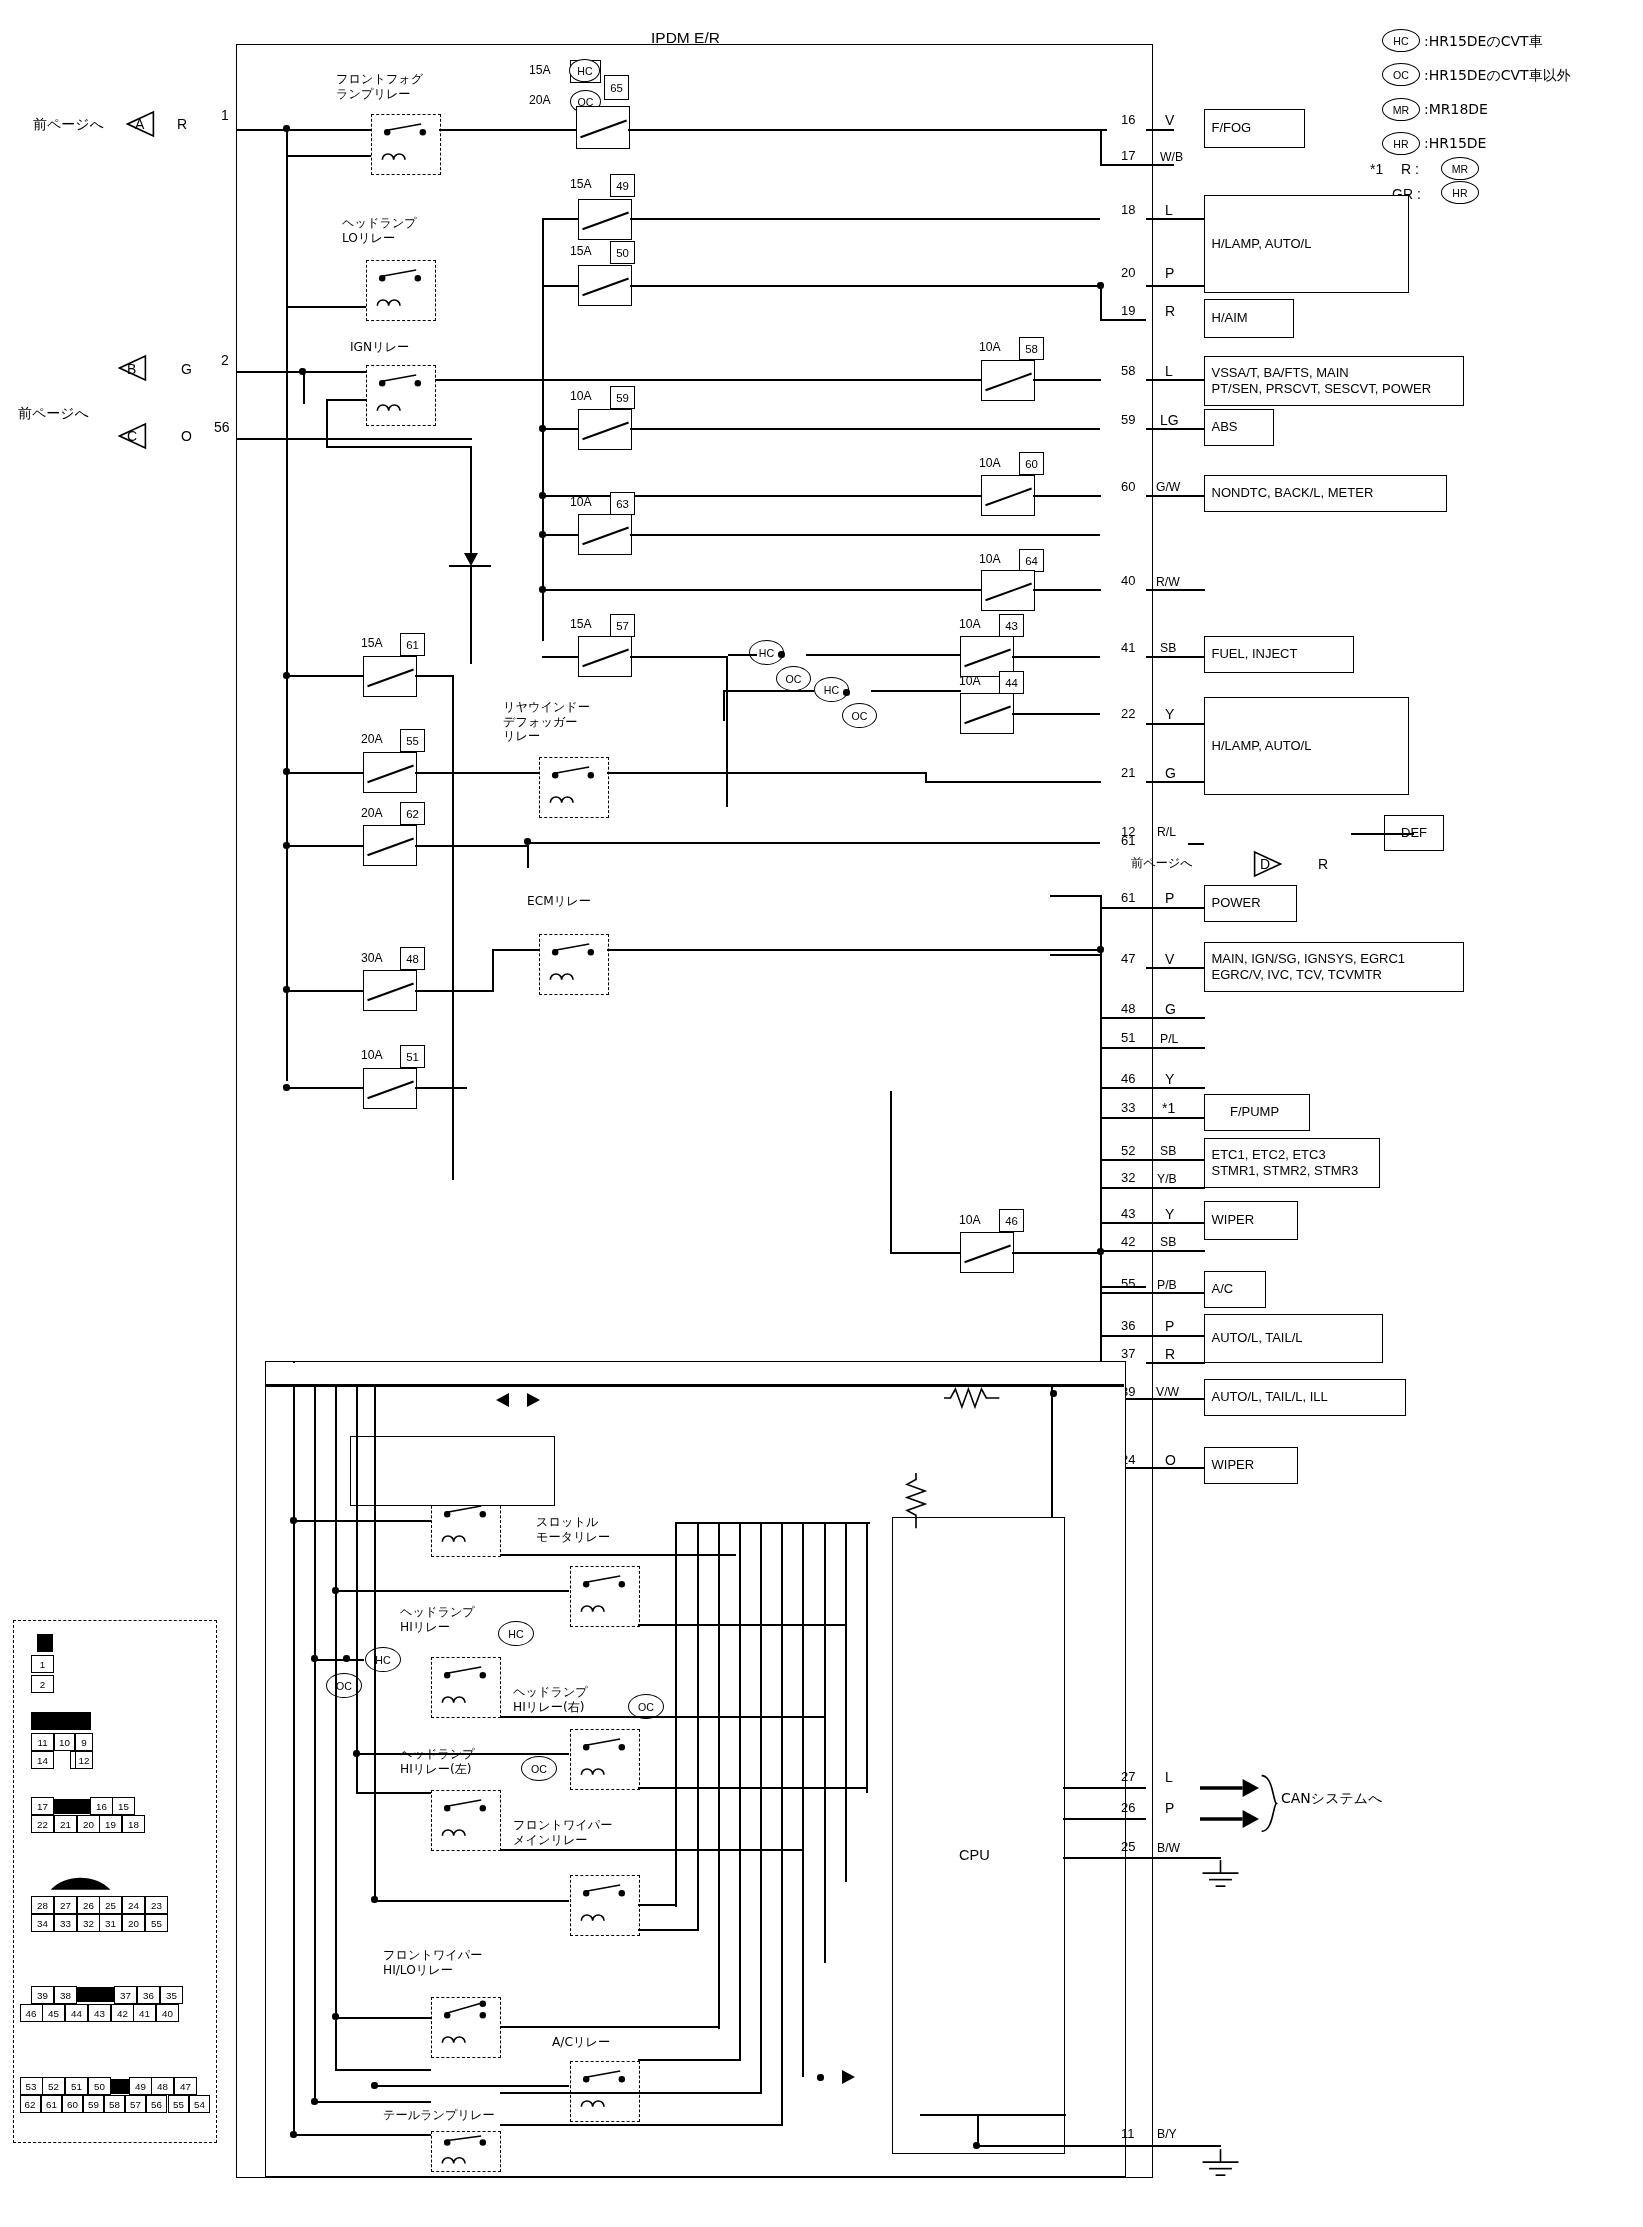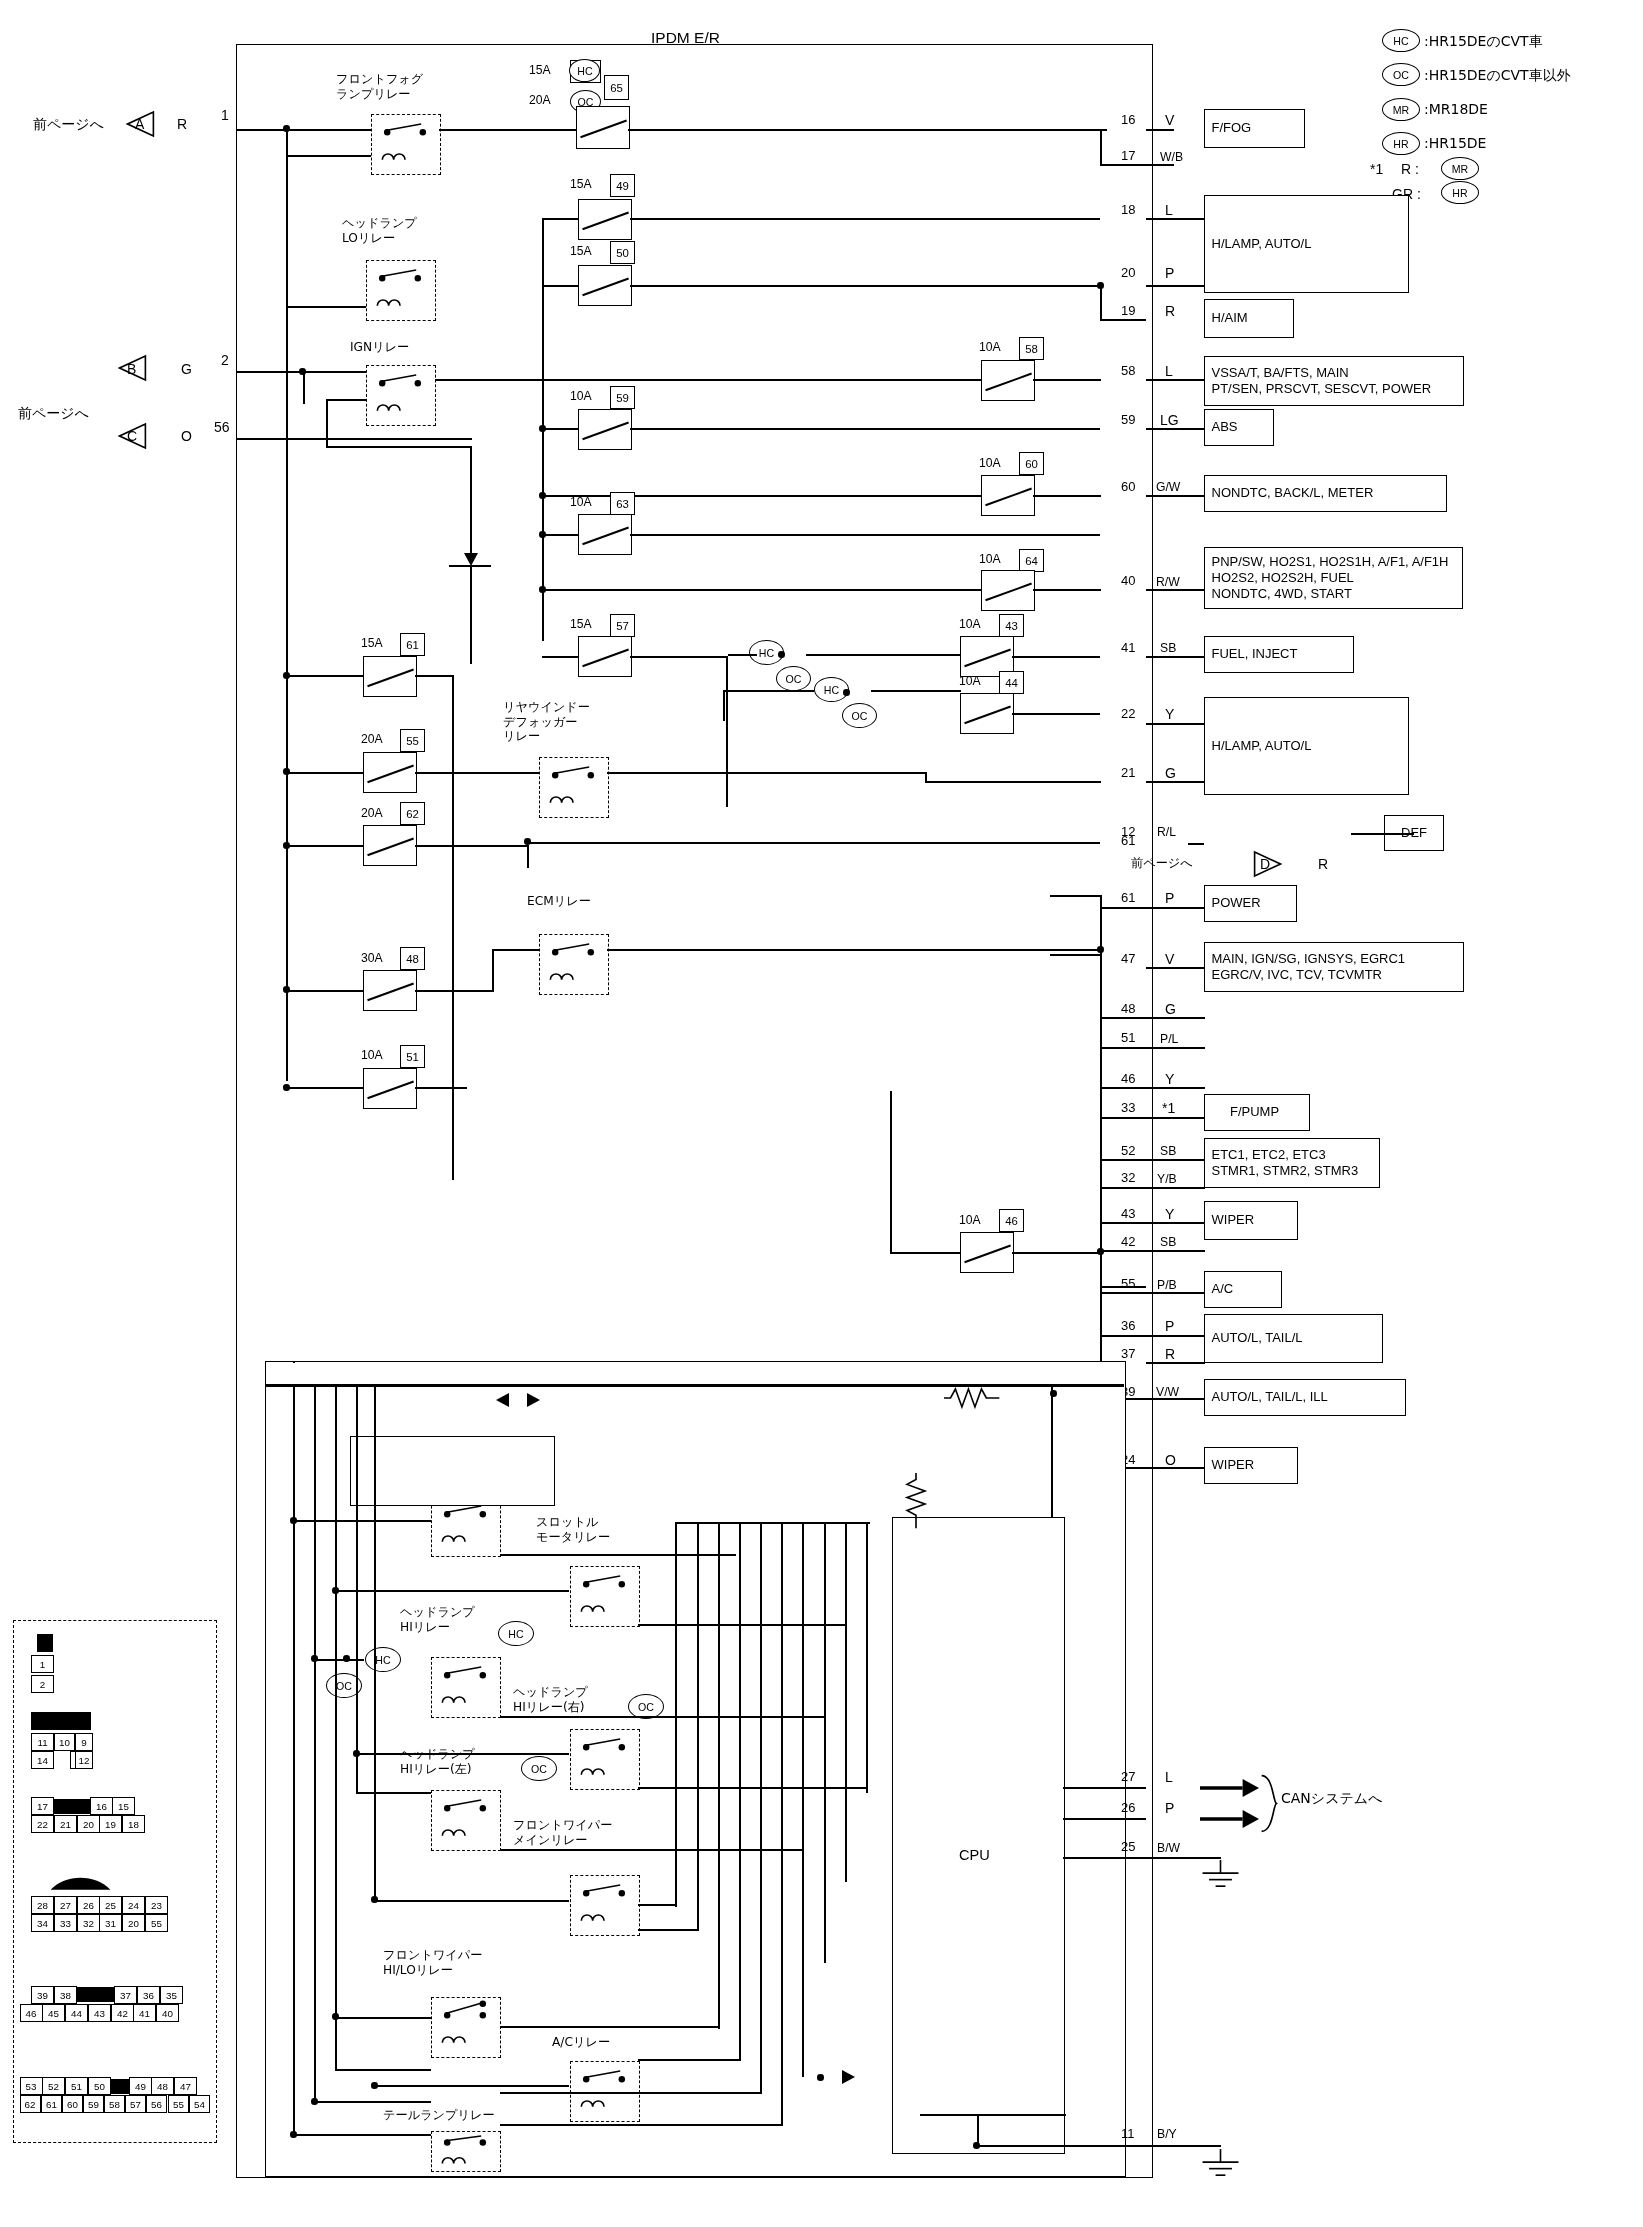--- a/index.html
+++ b/index.html
@@ -338,25 +338,20 @@
     </div>
 
   <div class="pin" style="left:1121px;top:479px;">60</div>
   <div class="t sm" style="left:1156px;top:480px;">G/W</div>
   <div class="lbl" style="left:1204px;top:475px;width:243px;height:37px;">
       <span>NONDTC, BACK/L, METER</span>
     </div>
 
   <div class="pin" style="left:1121px;top:573px;">40</div>
   <div class="t sm" style="left:1156px;top:575px;">R/W</div>
-  <div class="lbl" style="left:1204px;top:547px;width:259px;height:62px;">
-      <span>PNP/SW, HO2S1, HO2S1H, A/F1, A/F1H
-HO2S2, HO2S2H, FUEL
-NONDTC, 4WD, START</span>
-    </div>
 
   <div class="pin" style="left:1121px;top:640px;">41</div>
   <div class="t sm" style="left:1160px;top:641px;">SB</div>
   <div class="lbl" style="left:1204px;top:636px;width:150px;height:37px;">
       <span>FUEL, INJECT</span>
     </div>
 
   <div class="pin" style="left:1121px;top:706px;">22</div>
   <div class="t" style="left:1165px;top:706px;">Y</div>
   <div class="pin" style="left:1121px;top:765px;">21</div>
@@ -419,21 +414,21 @@
   <div class="pin" style="left:1121px;top:1206px;">43</div>
   <div class="t" style="left:1165px;top:1206px;">Y</div>
   <div class="pin" style="left:1121px;top:1234px;">42</div>
   <div class="t sm" style="left:1160px;top:1235px;">SB</div>
   <div class="lbl" style="left:1204px;top:1201px;width:94px;height:39px;">
       <span>WIPER</span>
     </div>
 
   <div class="pin" style="left:1121px;top:1276px;">55</div>
   <div class="t sm" style="left:1157px;top:1278px;">P/B</div>
-  <div class="lbl" style="left:1204px;top:1271px;width:78px;height:37px;">
+  <div class="lbl" style="left:1204px;top:1271px;width:62px;height:37px;">
       <span>A/C</span>
     </div>
 
   <div class="pin" style="left:1121px;top:1318px;">36</div>
   <div class="t" style="left:1165px;top:1318px;">P</div>
   <div class="pin" style="left:1121px;top:1346px;">37</div>
   <div class="t" style="left:1165px;top:1346px;">R</div>
   <div class="lbl" style="left:1204px;top:1314px;width:179px;height:49px;">
       <span>AUTO/L, TAIL/L</span>
     </div>

